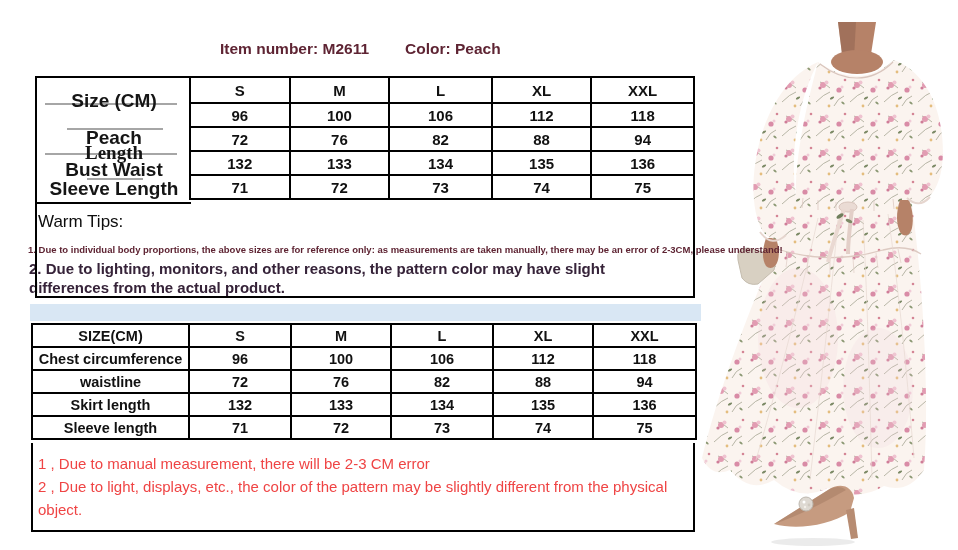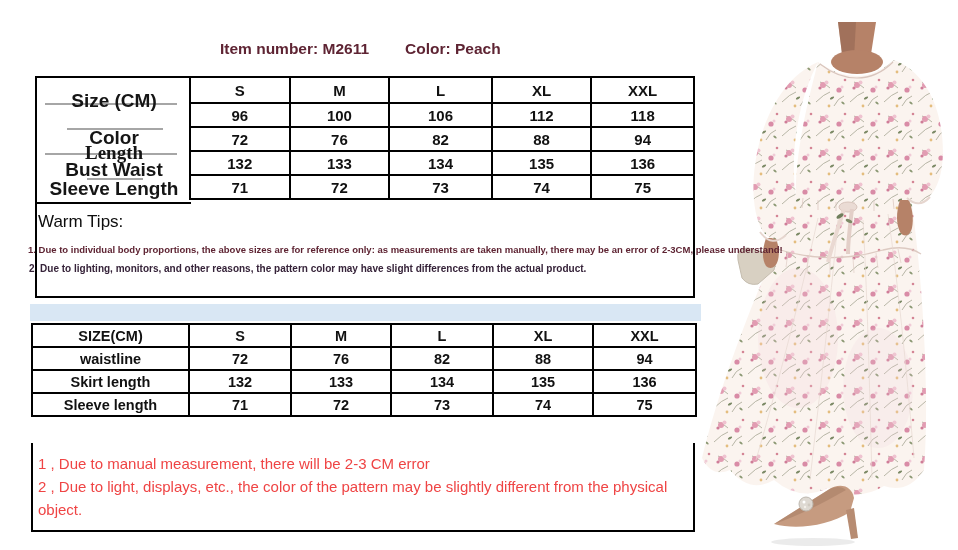--- a/index.html
+++ b/index.html
@@ -17,21 +17,21 @@
   .strike{position:absolute;height:2px;background:#a6a6a6;}
   .t1lab{position:absolute;width:100%;text-align:center;font-size:19px;font-weight:bold;color:#151515;line-height:15.5px;}
   table{border-collapse:collapse;table-layout:fixed;}
   .vt{position:absolute;left:154px;top:0;}
   .vt th,.vt td{border:2px solid #000;text-align:center;font-size:15px;font-weight:bold;color:#111;padding:0;}
   .vt th{height:24px;} .vt td{height:22px;}
   
   .wtbox{left:35px;top:200px;width:656px;height:96px;}
   .wtitle{left:38px;top:212px;font-size:17px;font-weight:normal;color:#0d0d0d;}
   .tip1{left:28px;top:244px;font-size:9.5px;font-weight:bold;color:#5e2433;white-space:nowrap;}
-  .tip2{left:29px;top:259px;width:655px;font-size:10px;font-weight:bold;color:#362339;line-height:19px;}
+  .tip2{left:29px;top:259px;width:655px;font-size:15px;font-weight:bold;color:#362339;line-height:19px;}
   
   .band{left:30px;top:304px;width:671px;height:17px;background:#d9e7f4;z-index:0;}
   
   .t2{left:31px;top:323px;z-index:3;border-radius:20px;}
   .t2 th,.t2 td{border:2px solid #000;text-align:center;font-size:14.5px;font-weight:bold;color:#111;padding:0;height:21px;}
   
   .bnbox{left:31px;top:443px;width:660px;height:87px;}
   .bn{left:38px;top:452px;width:645px;font-size:15px;font-weight:normal;color:#ef4444;line-height:23px;}
   
   .dress{left:678px;top:8px;z-index:1;}
@@ -123,21 +123,21 @@
   </svg>
 
   <div class="abs t1wrap">
     <div class="t1label">
       <div class="strike" style="left:8px;top:25px;width:132px;"></div>
       <div class="strike" style="left:30px;top:50px;width:96px;"></div>
       <div class="strike" style="left:8px;top:75px;width:132px;"></div>
       <div class="strike" style="left:50px;top:100px;width:56px;"></div>
       <div class="t1lab" style="top:15px;">Size (CM)</div>
       <div class="t1lab" style="top:48px;margin-top:36px;">Bust Waist</div>
-      <div class="t1lab" style="top:52px;">Color</div>
+      <div class="t1lab" style="top:52px;">Peach</div>
       <div class="t1lab" style="top:67px;font-family:Liberation Serif, serif;">Length</div>
       <div class="t1lab" style="top:103px;">Sleeve Length</div>
     </div>
     <table class="vt">
       <colgroup>
           <col style="width:100px">
           <col style="width:100px">
           <col style="width:103px">
           <col style="width:100px">
           <col style="width:103px">
@@ -199,20 +199,28 @@
     <tbody>
         <tr>
       <th>SIZE(CM)</th>
       <th>S</th>
       <th>M</th>
       <th>L</th>
       <th>XL</th>
       <th>XXL</th>
     </tr>
     <tr>
+      <td>Chest circumference</td>
+      <td>96</td>
+      <td>100</td>
+      <td>106</td>
+      <td>112</td>
+      <td>118</td>
+    </tr>
+    <tr>
       <td>waistline</td>
       <td>72</td>
       <td>76</td>
       <td>82</td>
       <td>88</td>
       <td>94</td>
     </tr>
     <tr>
       <td>Skirt length</td>
       <td>132</td>

